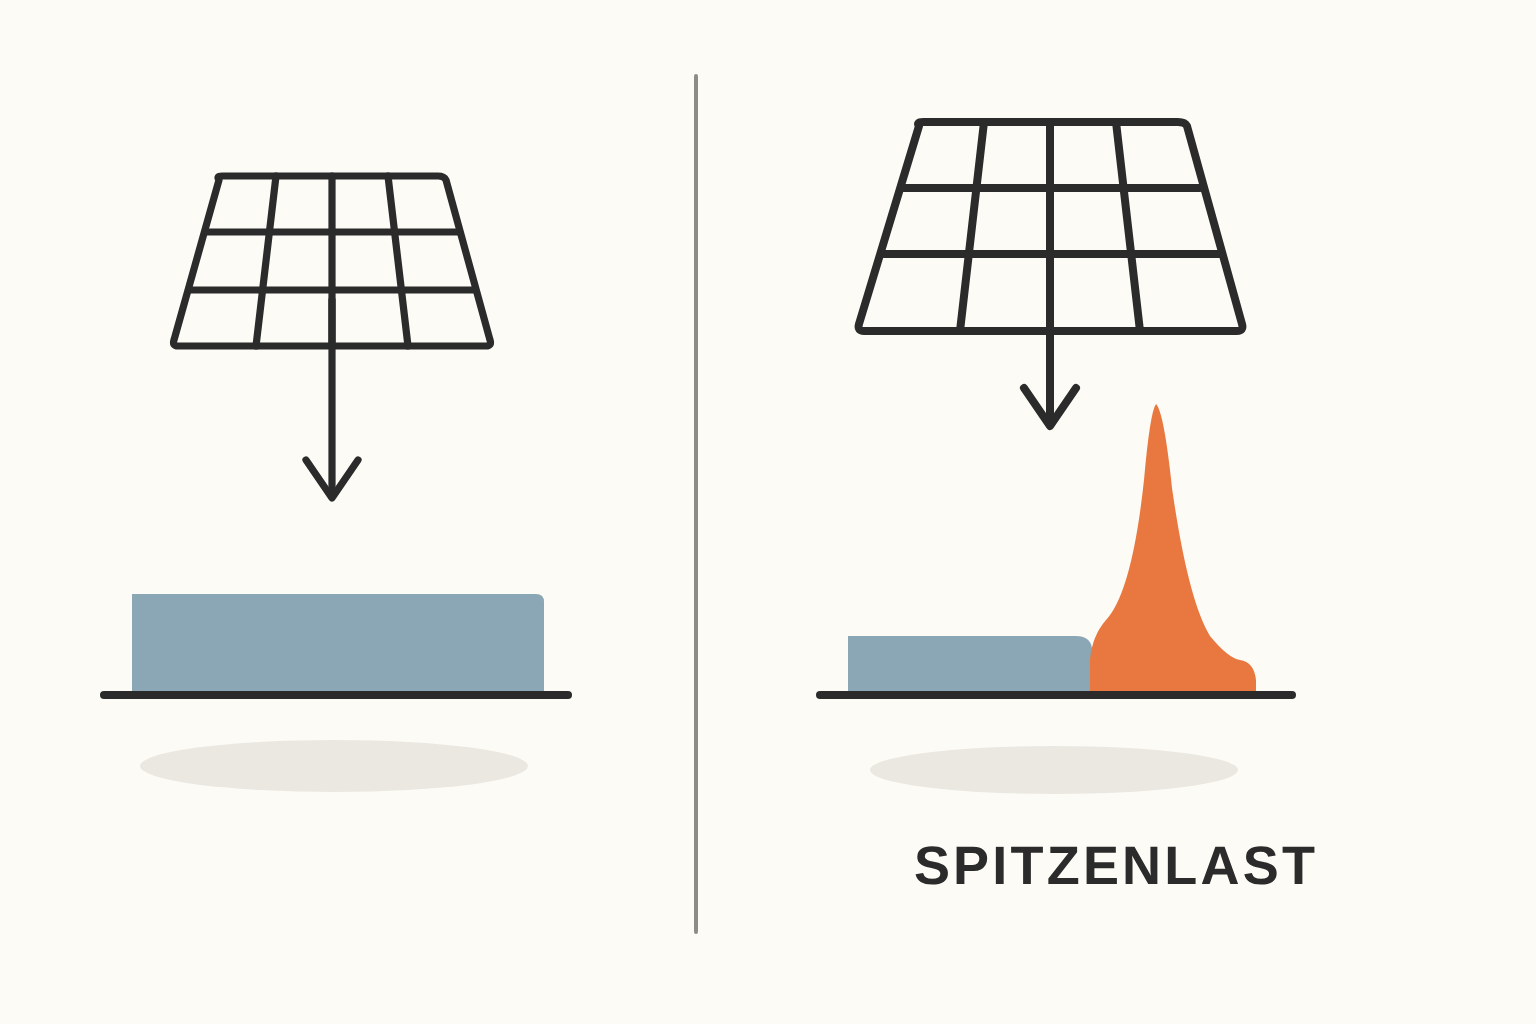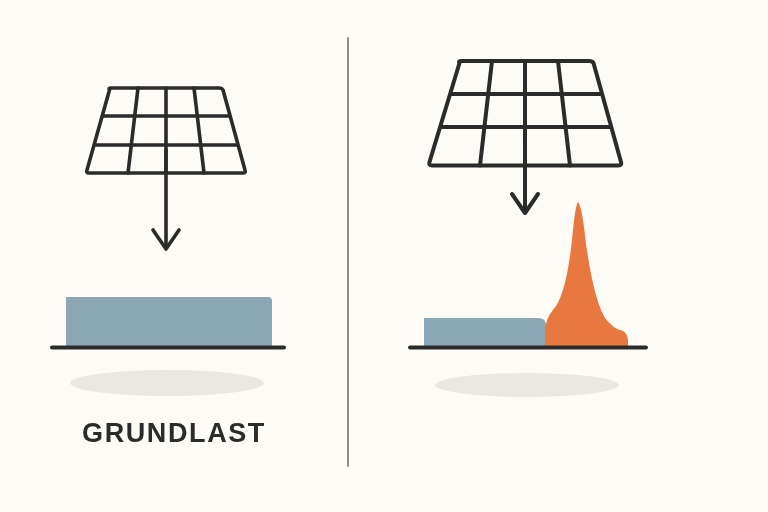--- a/index.html
+++ b/index.html
@@ -114,16 +114,16 @@
                Q594 300 605 318
                Q614 329 620 330
                Q627 331 628 340
                L628 346 Z" fill="#e8783f"></path>
 
       <line x1="410" y1="347.5" x2="646" y2="347.5" stroke="#2b2b2b" stroke-width="4" stroke-linecap="round"></line>
     </g>
 
   </svg>
 
-  <div class="panel-label" id="label-left">GRUNDLAST</div>
 
+  <div class="panel-label" id="label-right">SPITZENLAST</div>
 
 </div>
 
 </body></html>

